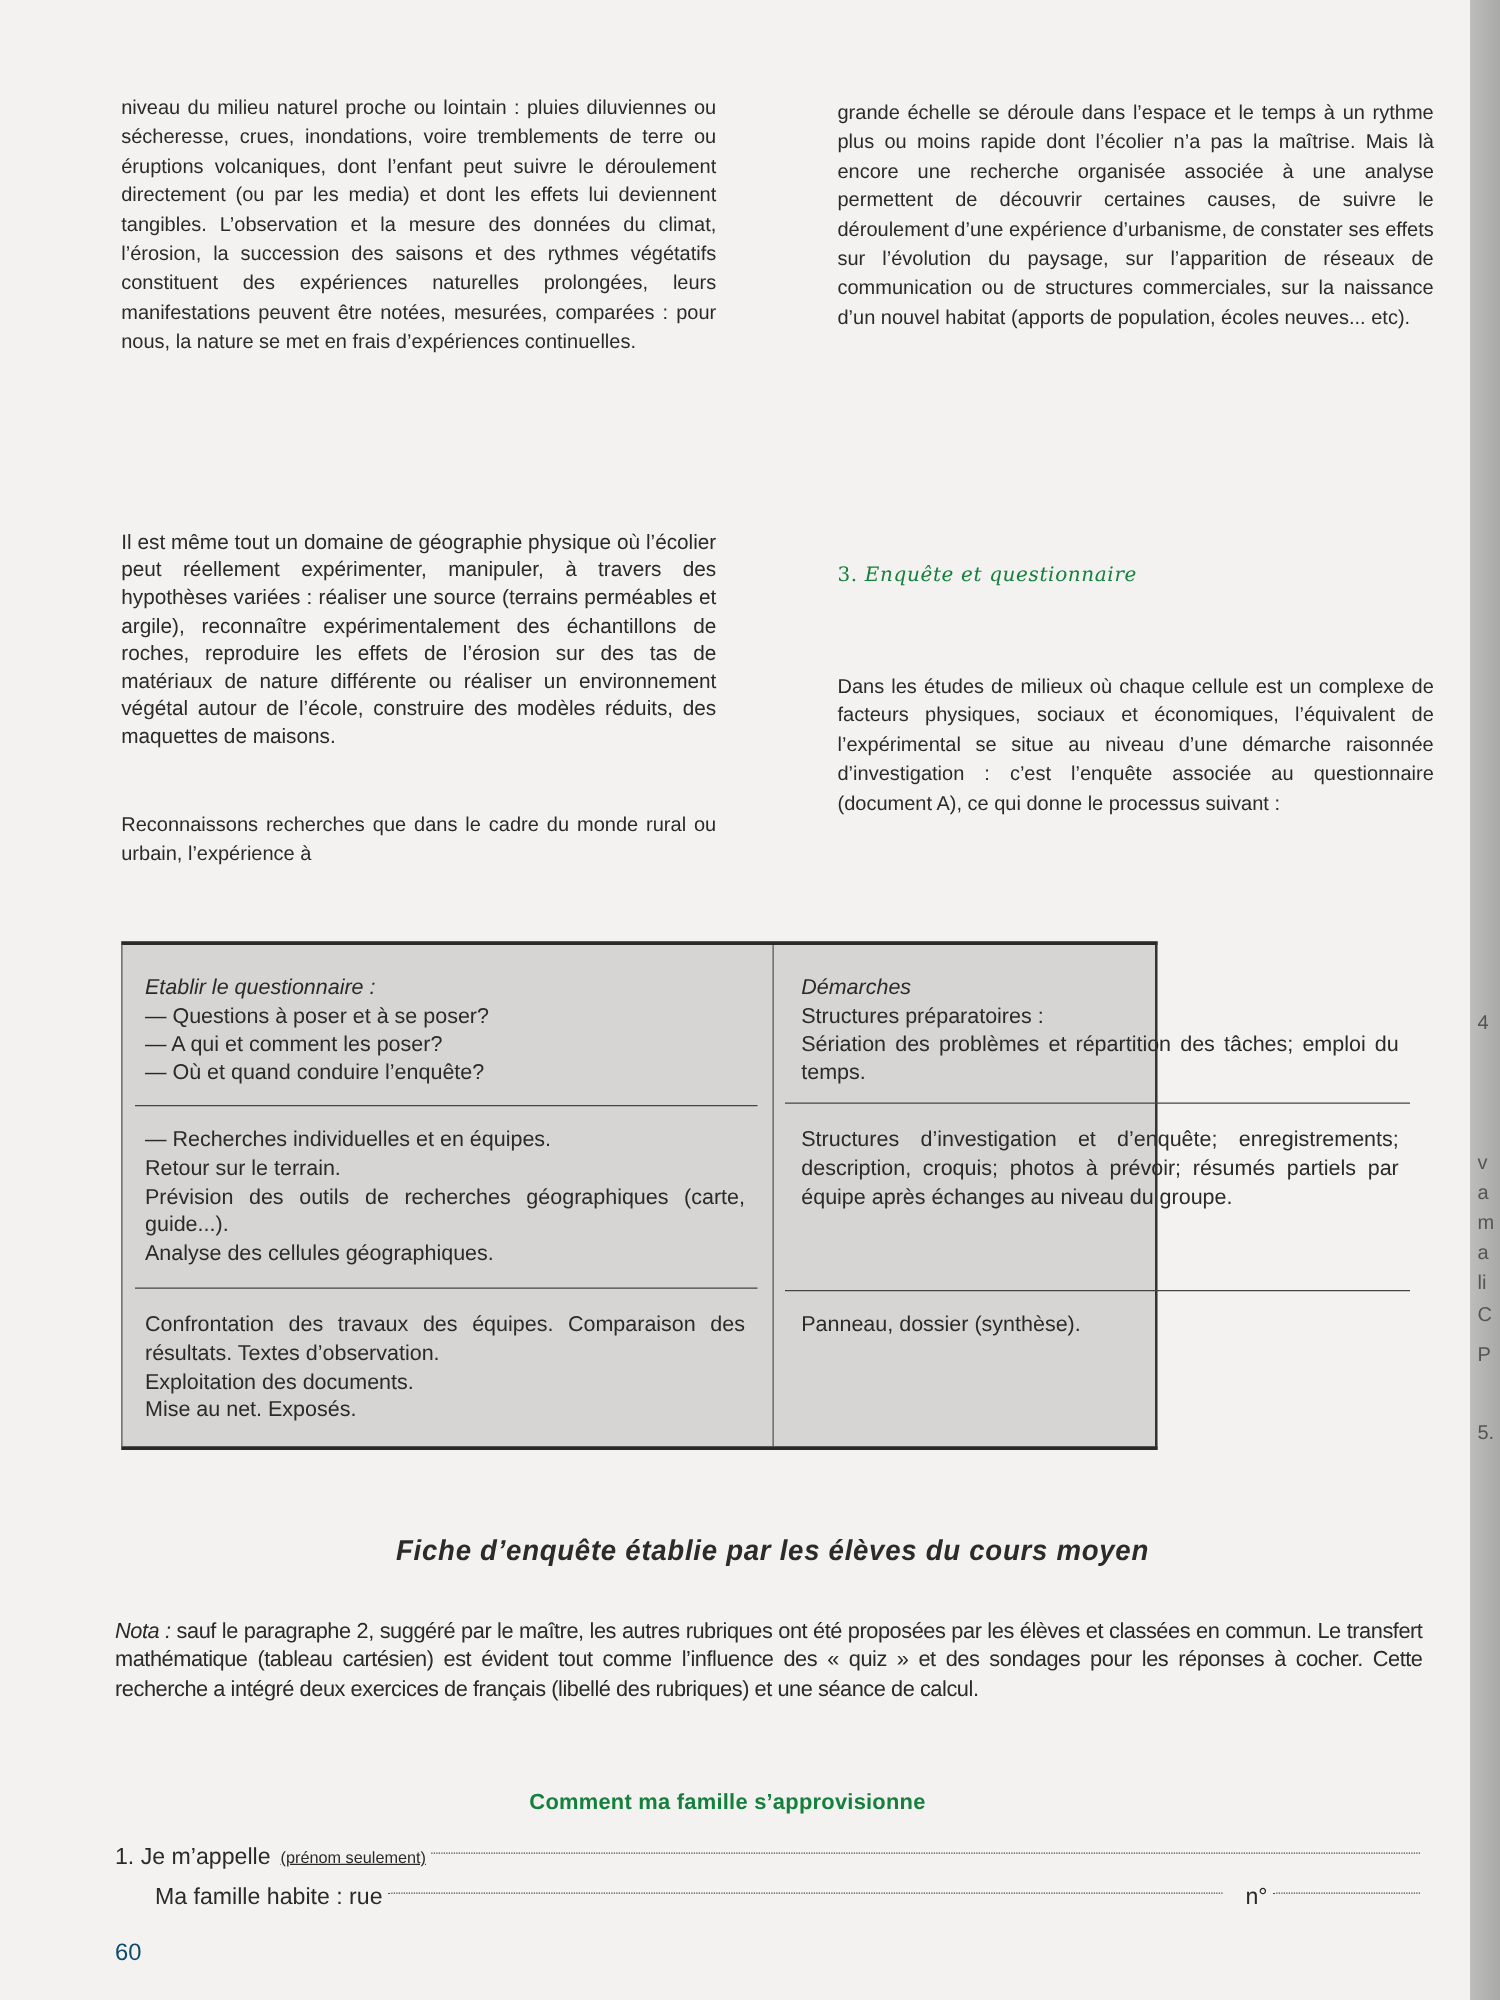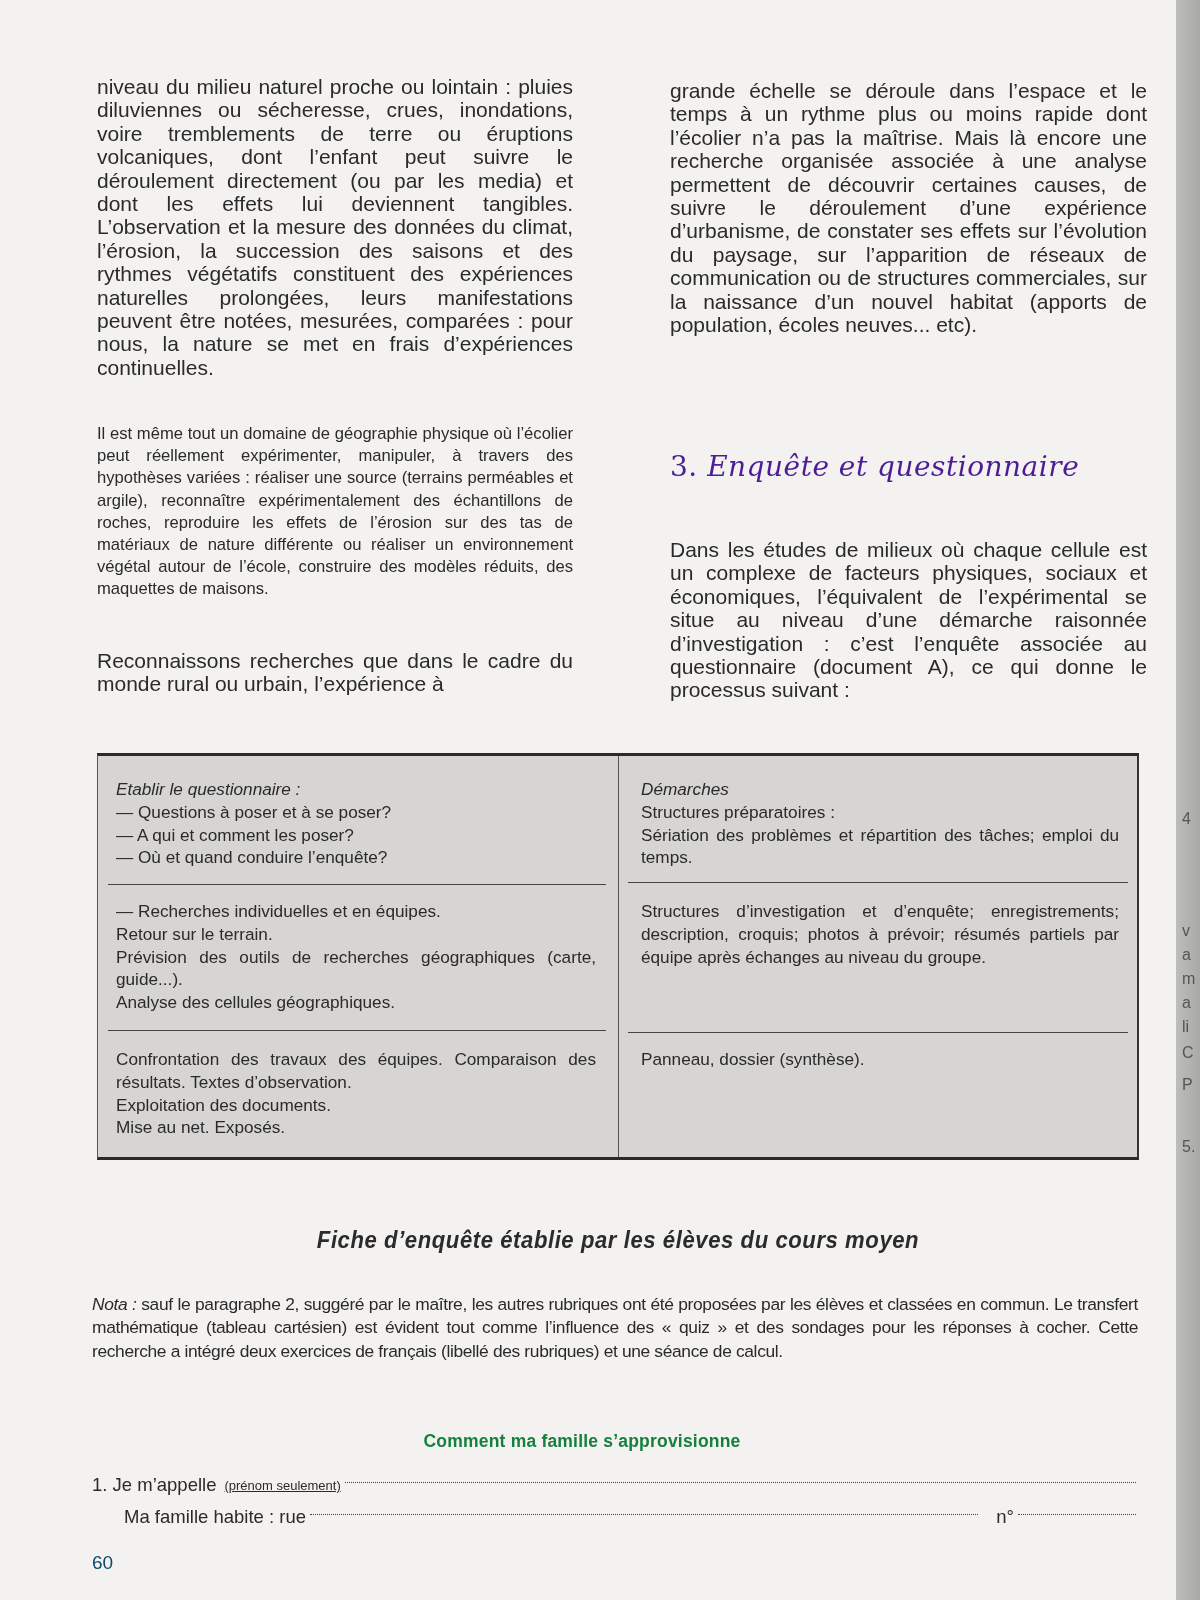--- a/index.html
+++ b/index.html
@@ -11,39 +11,39 @@
     }
     .gutter {
       position: absolute; left: 1176px; top: 0; width: 24px; height: 1600px;
       background: linear-gradient(to right, #bdbdbb, #a9a9a7);
       overflow: hidden;
     }
     .gutter span {
       position: absolute; left: 6px; font-size: 16px; color: #555;
       font-family: "Liberation Sans", sans-serif;
     }
-    .col { position: absolute; font-size: 21px; line-height: 23.4px; text-align: justify; }
+    .col { position: absolute; font-size: 16px; line-height: 23.4px; text-align: justify; }
     .col p { margin: 0; }
     .left { left: 97px; width: 476px; }
     .right { left: 670px; width: 477px; }
     .para-a { top: 75px; }
     .para-b { top: 423px; font-size: 16.6px; line-height: 22.2px; }
     .para-c { top: 649px; }
     .para-d { top: 79px; }
     .heading {
       position: absolute; left: 670px; top: 450px;
-      font-family: "DejaVu Serif", serif; font-size: 28px;
-      letter-spacing: 0.5px; color: #4c1d95;
+      font-family: "DejaVu Serif", serif; font-size: 16px;
+      letter-spacing: 0.5px; color: #15803d;
     }
     .heading .num { font-style: normal; }
     .heading .title { font-style: italic; }
     .para-e { top: 538px; }
 
     .table {
-      position: absolute; left: 97px; top: 753px; width: 1042px; height: 407px;
+      position: absolute; left: 97px; top: 753px; width: 829px; height: 407px;
       background: #d6d5d3;
       border-top: 3px solid #2a2a2a; border-bottom: 3px solid #2a2a2a;
       border-left: 1.5px solid #555; border-right: 2px solid #333;
       box-sizing: border-box;
     }
     .vsep { position: absolute; left: 520px; top: 0; bottom: 0; width: 1px; background: #555; }
     .cell {
       position: absolute; font-size: 17.2px; line-height: 22.8px; text-align: justify;
       box-sizing: border-box;
     }

